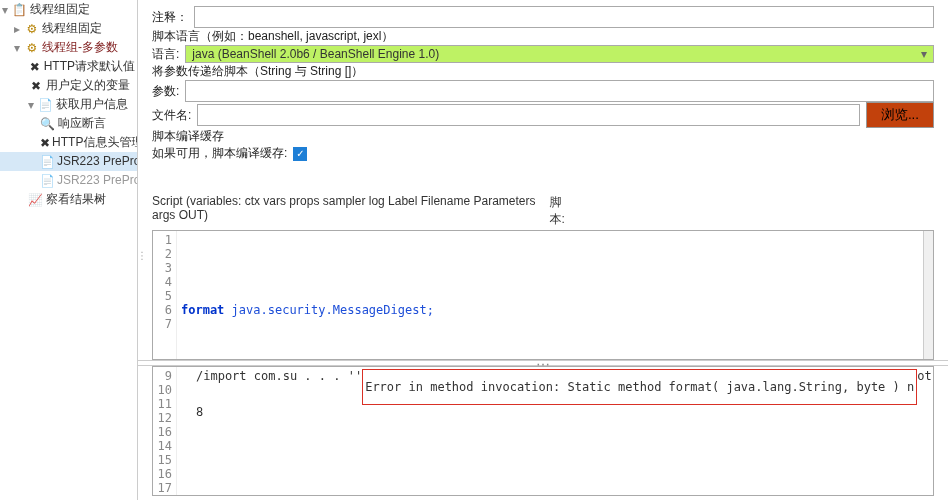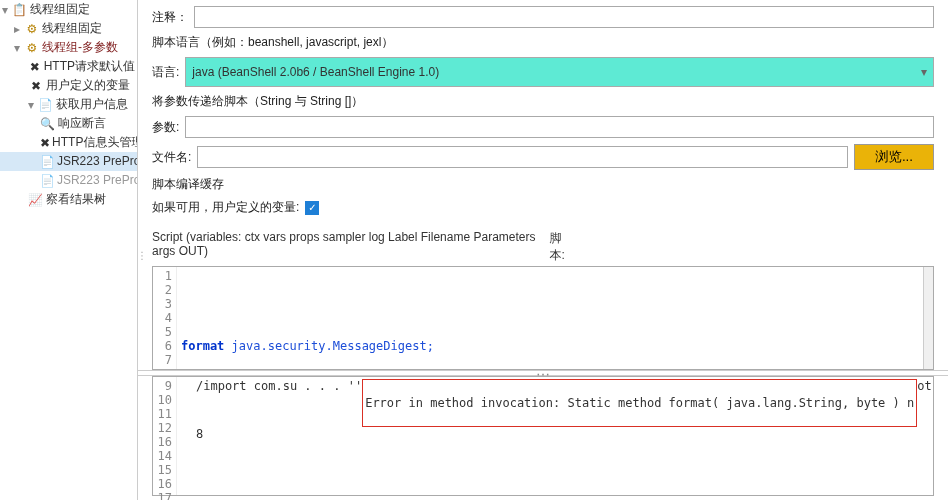--- a/index.html
+++ b/index.html
@@ -8,41 +8,41 @@
 .sidebar { width: 138px; border-right: 1px solid #ccc; overflow: hidden; background: #fff; }
 .tree-item { display: flex; align-items: center; padding: 1px 2px; white-space: nowrap; cursor: pointer; }
 .tree-item.sel { background: #d6e8f7; }
 .tree-item .icon { width: 16px; height: 16px; margin-right: 2px; display: inline-flex; align-items: center; justify-content: center; }
 .indent1 { padding-left: 14px; }
 .indent2 { padding-left: 28px; }
 .indent3 { padding-left: 40px; }
 .toggle { width: 10px; display: inline-block; color: #888; }
 .main { flex: 1; display: flex; flex-direction: column; overflow: hidden; position: relative; }
 .form-area { padding: 6px 14px; }
-.row { display: flex; align-items: center; margin-bottom: 6px; }
+.row { display: flex; align-items: center; }
 .label { color: #222; margin-right: 6px; white-space: nowrap; }
 .input { flex: 1; border: 1px solid #aaa; height: 22px; padding: 2px 6px; font-size: 12px; }
-.select { flex: 1; border: 1px solid #aaa; height: 30px; padding: 2px 6px; font-size: 12px; display: flex; justify-content: space-between; align-items: center; background: #5eead4; }
+.select { flex: 1; border: 1px solid #aaa; height: 18px; padding: 2px 6px; font-size: 12px; display: flex; justify-content: space-between; align-items: center; background: #bef264; }
 .select .arrow { color: #666; }
-.btn { border: 1px solid #999; background: #eab308; padding: 3px 20px; margin-left: 6px; cursor: pointer; }
+.btn { border: 1px solid #999; background: #c2410c; padding: 3px 14px; margin-left: 6px; cursor: pointer; }
 .checkbox { width: 14px; height: 14px; background: #1e7fd6; display: inline-flex; align-items: center; justify-content: center; color: #fff; font-size: 10px; }
-.script-info { padding: 2px 14px; display: flex; }
+.script-info { padding: 2px 14px; display: flex; margin-top: 24px; }
 .script-container { flex: 1; margin: 0 14px; border: 1px solid #aaa; position: relative; overflow: hidden; }
 .scroll-right { position: absolute; right: 0; top: 0; bottom: 0; width: 10px; background: #f0f0f0; border-left: 1px solid #ccc; }
 .code-area { display: flex; height: 190px; font-family: Consolas, monospace; font-size: 12px; }
 .gutter { width: 24px; text-align: right; padding: 2px 4px 2px 2px; color: #888; background: #fff; border-right: 1px solid #eee; }
 .code { flex: 1; padding: 2px 4px; white-space: pre; position: relative; }
 .kw { color: #0033cc; font-weight: bold; }
 .pkg { color: #1d4ed8; }
 .splitter { height: 6px; border-top: 1px solid #ccc; border-bottom: 1px solid #ccc; position: relative; text-align: center; color: #888; }
 .splitter::after { content: "⋯"; position: absolute; left: 50%; transform: translateX(-50%); top: -5px; font-size: 14px; }
 .error-area { flex: 1; margin: 0 14px 4px 14px; border: 1px solid #aaa; display: flex; font-family: Consolas, monospace; font-size: 12px; height: 120px; }
 .error-code { flex: 1; padding: 2px 4px; white-space: nowrap; overflow: hidden; margin-left: 15px; }
 .err-line { display: flex; }
-.err-hl { border: 1px solid #d93025; padding: 16px 2px; }
+.err-hl { border: 1px solid #d93025; padding: 10px 2px; }
 .drag-handle { position: absolute; left: 137px; top: 50%; color: #aaa; font-size: 10px; z-index: 10; }
 .gear { color: #b8860b; }
 .paper { color: #4a90d9; }
 .scope { color: #888; }
 .grey-node { color: #999; }
 </style>
 </head>
 <body>
 
 <div class="app">
@@ -124,21 +124,21 @@
       </div>
       <div class="row">
         <span class="label">文件名:</span>
         <input class="input" style="">
         <button class="btn">浏览...</button>
       </div>
       <div class="row">
           <span class="label">脚本编译缓存</span>
         </div>
       <div class="row">
-        <span class="label">如果可用，用户定义的变量:</span>
+        <span class="label">如果可用，脚本编译缓存:</span>
         <span class="checkbox">✓</span>
       </div>
     </div>
     <div class="script-info">
       <span>Script (variables: ctx vars props sampler log Label Filename Parameters args OUT)</span>
       <span style="flex:1"></span>
       <span style="margin-right:360px">脚本:</span>
     </div>
 
     <div class="script-container">

